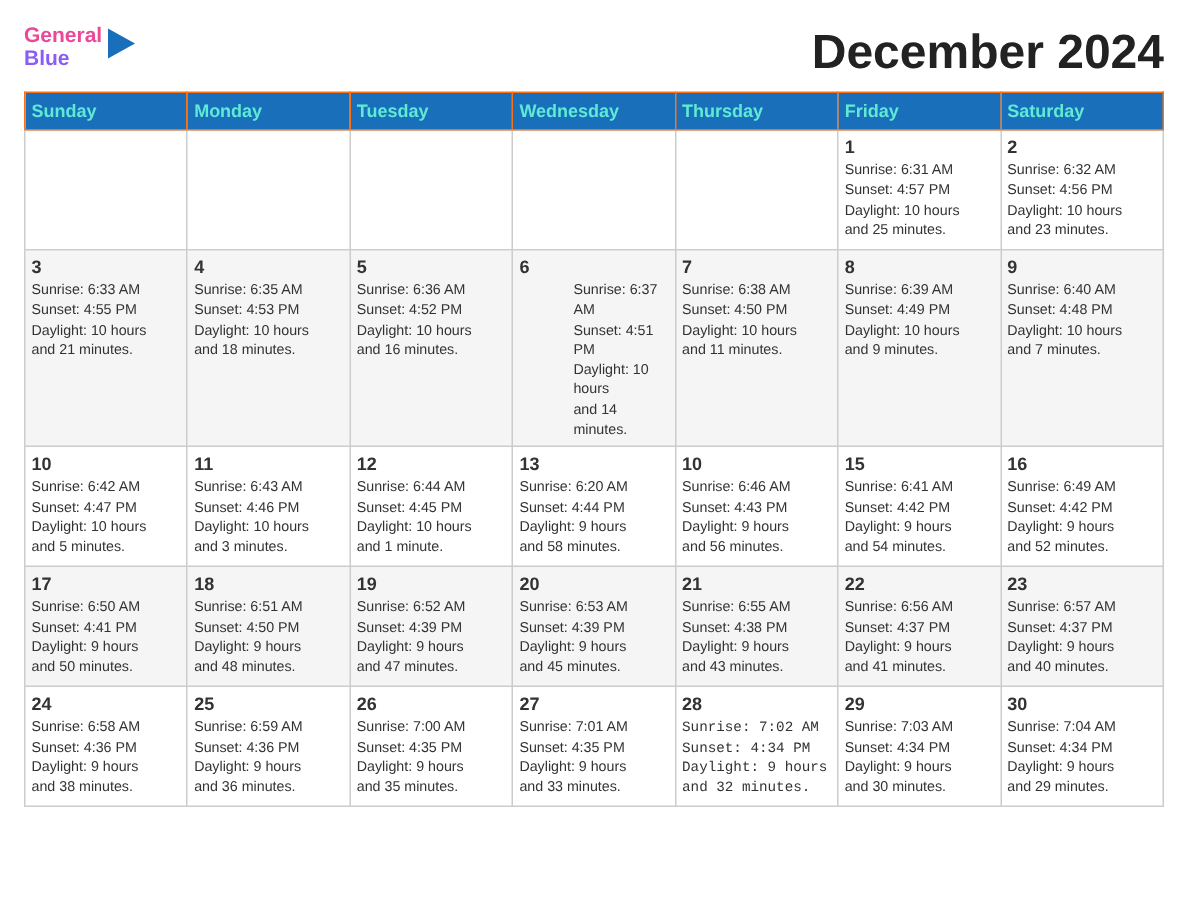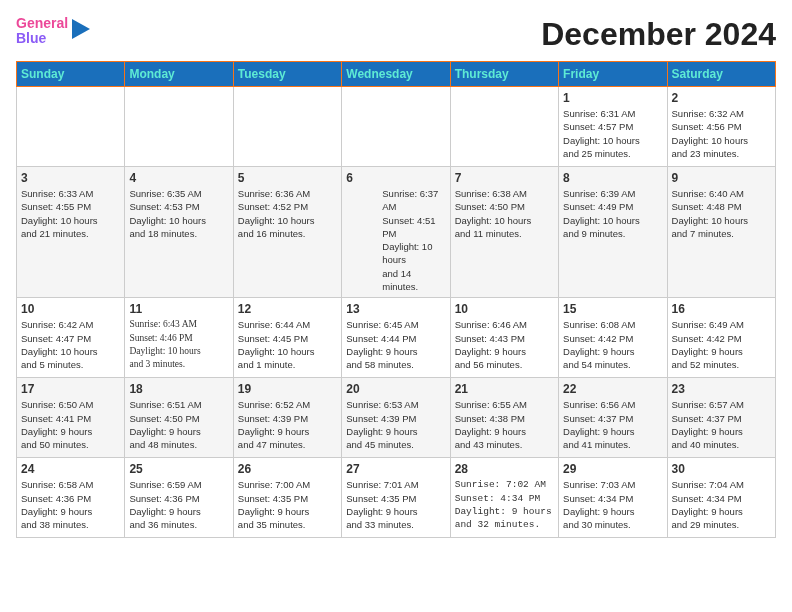--- a/index.html
+++ b/index.html
@@ -195,49 +195,49 @@
       <tr>
         <td>
           <span class="day-num">10</span>
           <div class="day-info" style="white-space: pre-line;">Sunrise: 6:42 AM
 Sunset: 4:47 PM
 Daylight: 10 hours
 and 5 minutes.</div>
         </td>
         <td>
           <span class="day-num">11</span>
-          <div class="day-info" style="white-space: pre-line; font-family: Liberation Serif, serif;">Sunrise: 6:43 AM
+          <div class="day-info" style="white-space: pre-line;">Sunrise: 6:43 AM
 Sunset: 4:46 PM
 Daylight: 10 hours
 and 3 minutes.</div>
         </td>
         <td>
           <span class="day-num">12</span>
           <div class="day-info" style="white-space: pre-line;">Sunrise: 6:44 AM
 Sunset: 4:45 PM
 Daylight: 10 hours
 and 1 minute.</div>
         </td>
         <td>
           <span class="day-num">13</span>
-          <div class="day-info" style="white-space: pre-line;">Sunrise: 6:45 AM
+          <div class="day-info" style="white-space: pre-line;">Sunrise: 6:20 AM
 Sunset: 4:44 PM
 Daylight: 9 hours
 and 58 minutes.</div>
         </td>
         <td>
           <span class="day-num">10</span>
           <div class="day-info" style="white-space: pre-line;">Sunrise: 6:46 AM
 Sunset: 4:43 PM
 Daylight: 9 hours
 and 56 minutes.</div>
         </td>
         <td>
           <span class="day-num">15</span>
-          <div class="day-info" style="white-space: pre-line;">Sunrise: 6:08 AM
+          <div class="day-info" style="white-space: pre-line;">Sunrise: 6:41 AM
 Sunset: 4:42 PM
 Daylight: 9 hours
 and 54 minutes.</div>
         </td>
         <td>
           <span class="day-num">16</span>
           <div class="day-info" style="white-space: pre-line;">Sunrise: 6:49 AM
 Sunset: 4:42 PM
 Daylight: 9 hours
 and 52 minutes.</div>

